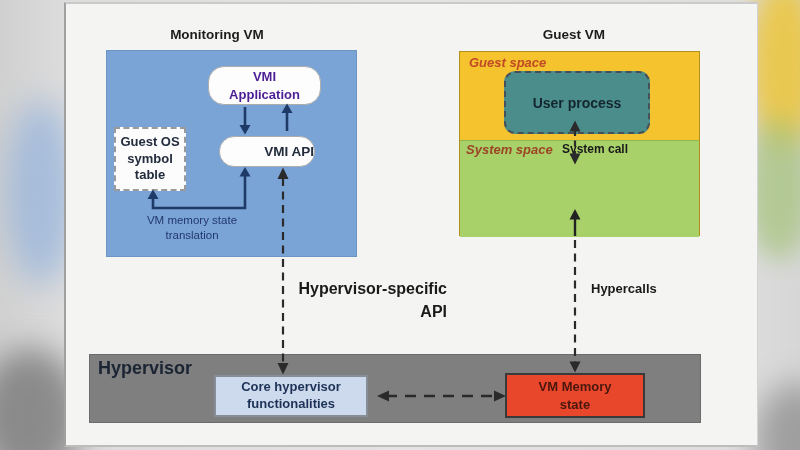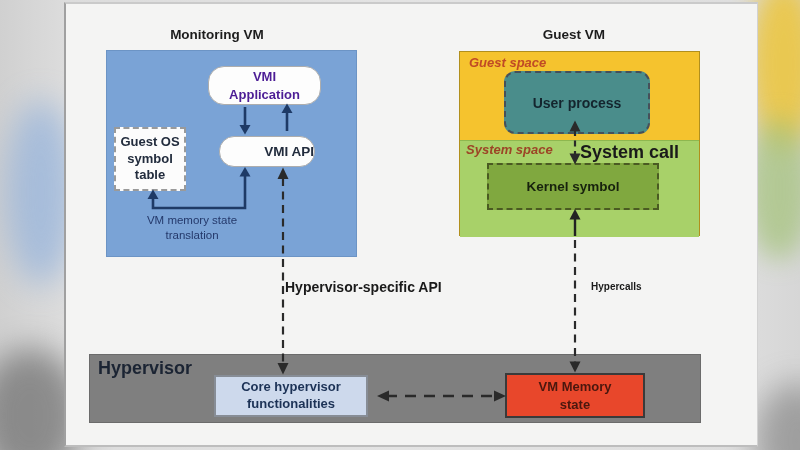--- a/index.html
+++ b/index.html
@@ -38,28 +38,28 @@
   #box-vmi-api{left:219px;top:136px;width:96px;height:31px;background:#fdfdfd;border:1px solid #adadad;border-radius:15px;justify-content:flex-end;}
   #box-vmi-api span{font-weight:700;font-size:13.5px;color:#222c3d;}
   #label-vm-mem{left:132px;top:213px;width:120px;font-weight:400;font-size:11.5px;line-height:1.3;color:#24396b;text-align:center;}
 
   #box-guest{left:459px;top:51px;width:241px;height:185px;border:1px solid #b18f1d;}
   #guest-yellow{left:0;top:0;width:100%;height:88px;background:#f5c32e;}
   #guest-green{left:0;top:88px;width:100%;height:97px;background:#a8d169;border-top:1px solid #8eb74f;}
   .space-label{font-weight:700;font-style:italic;font-size:13px;}
   #label-user-space{left:469px;top:55px;color:#c04a25;}
   #label-kernel-space{left:466px;top:142px;color:#9c4526;}
-  #label-system-call{left:580px;top:142px;font-weight:700;font-size:18px;color:#1a1a1a;}
+  #label-system-call{left:562px;top:142px;font-weight:700;font-size:12px;color:#1a1a1a;}
   #box-user-process{left:504px;top:71px;width:146px;height:63px;background:#4a8d8b;border:2px dashed #46505a;border-radius:11px;}
   #box-user-process span{font-weight:700;font-size:14px;color:#14252e;}
   #box-kernel-symbol{left:487px;top:163px;width:172px;height:47px;background:#80a83f;border:2px dashed #4a5a22;}
   #box-kernel-symbol span{font-weight:700;font-size:13.5px;color:#17220d;}
 
-  #label-hyp-api{left:285px;top:277px;width:162px;font-weight:700;font-size:14px;line-height:1.45;color:#1a1a1a;text-align:left;}
-  #label-hypercalls{left:591px;top:281px;font-weight:700;font-size:10px;color:#1a1a1a;}
+  #label-hyp-api{left:285px;top:277px;width:162px;font-weight:700;font-size:16px;line-height:1.45;color:#1a1a1a;text-align:right;}
+  #label-hypercalls{left:591px;top:281px;font-weight:700;font-size:13px;color:#1a1a1a;}
 
   #box-hypervisor{left:89px;top:354px;width:612px;height:69px;background:#7f7f7f;border:1px solid #6b6b6b;}
   #label-hypervisor{left:98px;top:358px;font-weight:700;font-size:18px;color:#1b2433;}
   #box-core{left:214px;top:375px;width:154px;height:42px;background:#cdd9ec;border:2px solid #878d96;}
   #box-core span{font-weight:700;font-size:13px;line-height:1.3;color:#1c3256;}
   #box-vm-memory{left:505px;top:373px;width:140px;height:45px;background:#e8472b;border:2px solid #3a3a3a;}
   #box-vm-memory span{width:92px;font-weight:700;font-size:13px;line-height:1.35;color:#4a170e;}
 
   #arrows{position:absolute;left:0;top:0;width:800px;height:450px;pointer-events:none;}
 </style>
@@ -94,23 +94,20 @@
   <div class="abs" id="box-guest">
     <div class="abs" id="guest-yellow"></div>
     <div class="abs" id="guest-green"></div>
   </div>
   <div class="abs space-label" id="label-user-space">Guest space</div>
   <div class="abs ctr" id="box-user-process">
     <span>User process</span>
   </div>
   <div class="abs space-label" id="label-kernel-space">System space</div>
   <div class="abs" id="label-system-call">System call</div>
-  <div class="abs ctr" id="box-kernel-symbol">
-    <span>Kernel symbol</span>
-  </div>
 
   <div class="abs" id="label-hyp-api">Hypervisor-specific API</div>
   <div class="abs" id="label-hypercalls">Hypercalls</div>
 
   <div class="abs" id="box-hypervisor"></div>
   <div class="abs" id="label-hypervisor">Hypervisor</div>
   <div class="abs ctr" id="box-core">
     <span>Core hypervisor functionalities</span>
   </div>
   <div class="abs ctr" id="box-vm-memory">

